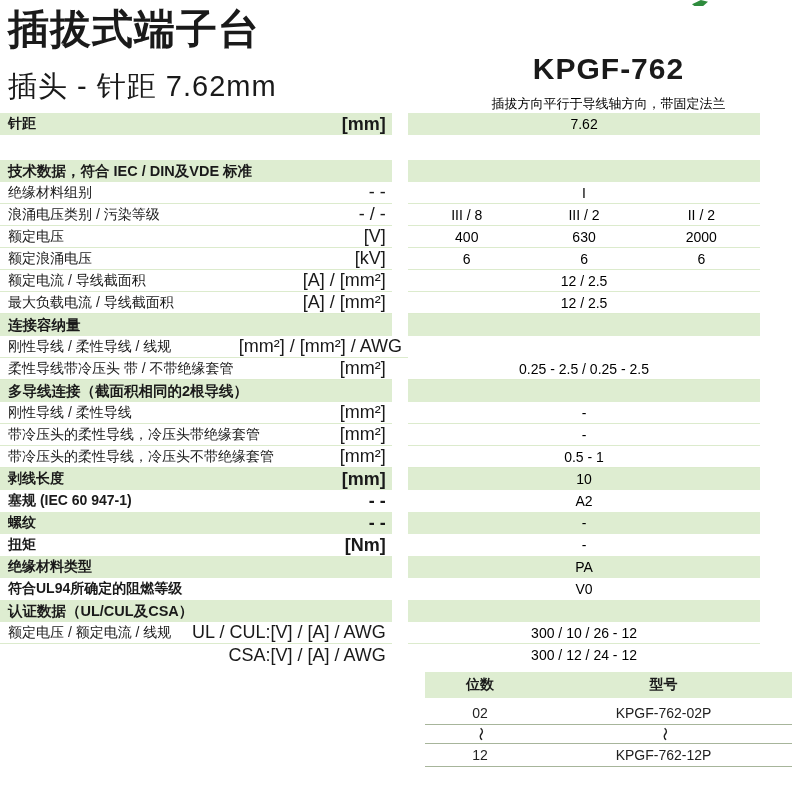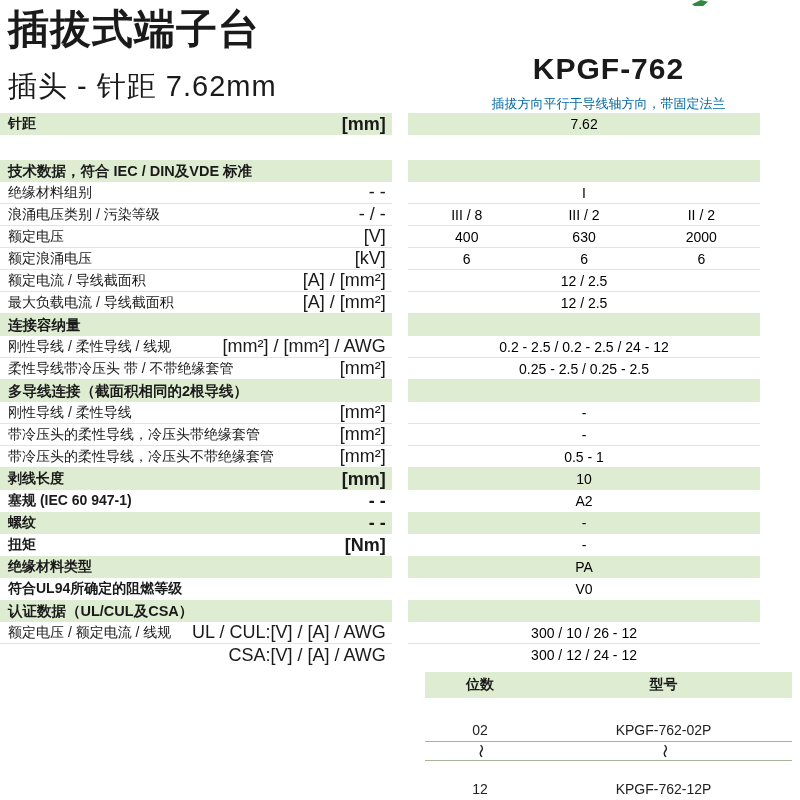--- a/index.html
+++ b/index.html
@@ -6,21 +6,21 @@
   html,body { background:#ffffff; }
   body { font-family:"Liberation Sans","DejaVu Sans",sans-serif; color:#1a1a1a; }
   .sheet { position:relative; width:800px; height:800px; background:#fff; overflow:hidden; }
 
   
   .hdr-left  { position:absolute; top:6px; left:8px; }
   .title     { font-size:41px; font-weight:700; letter-spacing:1px; line-height:46px; }
   .subtitle  { font-size:29px; font-weight:400; margin-top:15px; letter-spacing:1px; }
   .hdr-right { position:absolute; top:52px; left:425px; width:367px; text-align:center; }
   .model     { font-size:30px; font-weight:700; letter-spacing:1px; }
-  .model-desc{ font-size:13px; margin-top:9px; color:#0369a1; }
+  .model-desc{ font-size:13px; margin-top:9px; color:#000000; }
   .logo      { position:absolute; top:0; left:692px; width:16px; height:6px;
                clip-path:polygon(0 70%, 55% 0, 100% 30%, 70% 100%, 15% 100%); }
 
   
   #spec-table { position:absolute; top:113px; left:0; width:792px; }
   .trow  { display:flex; width:760px; }
   .cl    { width:408px; height:22px; display:flex; justify-content:space-between;
            align-items:center; padding:0 6px 0 8px; }
   .gapcol{ width:17px; height:22px; }
   .cr    { width:367px; height:22px; display:flex; align-items:center; justify-content:center; }
@@ -36,21 +36,21 @@
   .gap   { height:25px; }
 
   
   #pin-table { position:absolute; top:666px; left:425px; width:367px; }
   .pt-header { display:flex; height:26px; background:var(--band); align-items:center;
                margin-top:6px; }
   .pt-header span { font-weight:700; font-size:14px; text-align:center; }
   .pt-c1 { width:30%; } .pt-c2 { width:70%; }
   .pt-row { display:flex; align-items:center; border-bottom:1px solid var(--ptsep); }
   .pt-row span { font-size:14px; text-align:center; color:#222; }
-  .pt-row.h22 { height:23px;margin-top:17px; } .pt-row.h18 { height:19px; }
+  .pt-row.h22 { height:23px; } .pt-row.h18 { height:19px; }
   .pt-gap { height:4px; }
   .rot { display:inline-block; transform:rotate(90deg); }
 </style>
 </head>
 <body>
 
 <div class="sheet">
 
   <div class="hdr-left">
     <div class="title">插拔式端子台</div>
@@ -155,23 +155,20 @@
         </div>
         <div class="gapcol"></div>
         <div class="cr band"></div>
       </div>
       <div class="trow data lined">
         <div class="cl">
           <span class="lbl">刚性导线 / 柔性导线 / 线规</span>
           <span class="unit">[mm²] / [mm²] / AWG</span>
         </div>
         <div class="gapcol"></div>
-        <div class="cr">
-          <span class="val">0.2 - 2.5 / 0.2 - 2.5 / 24 - 12</span>
-        </div>
       </div>
       <div class="trow data lined">
         <div class="cl">
           <span class="lbl">柔性导线带冷压头 带 / 不带绝缘套管</span>
           <span class="unit">[mm²]</span>
         </div>
         <div class="gapcol"></div>
         <div class="cr">
           <span class="val">0.25 - 2.5 / 0.25 - 2.5</span>
         </div>

